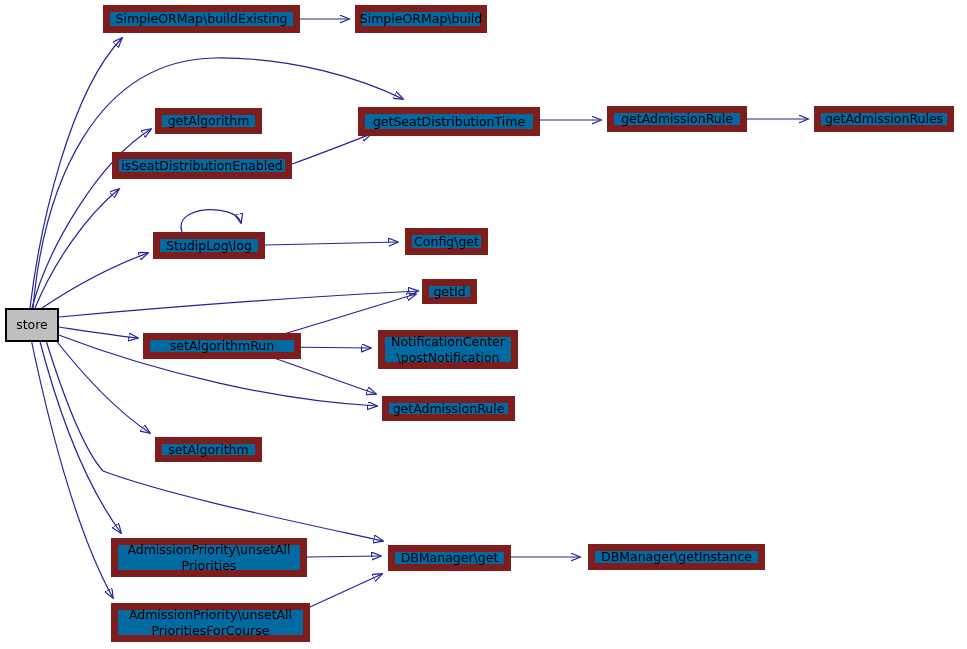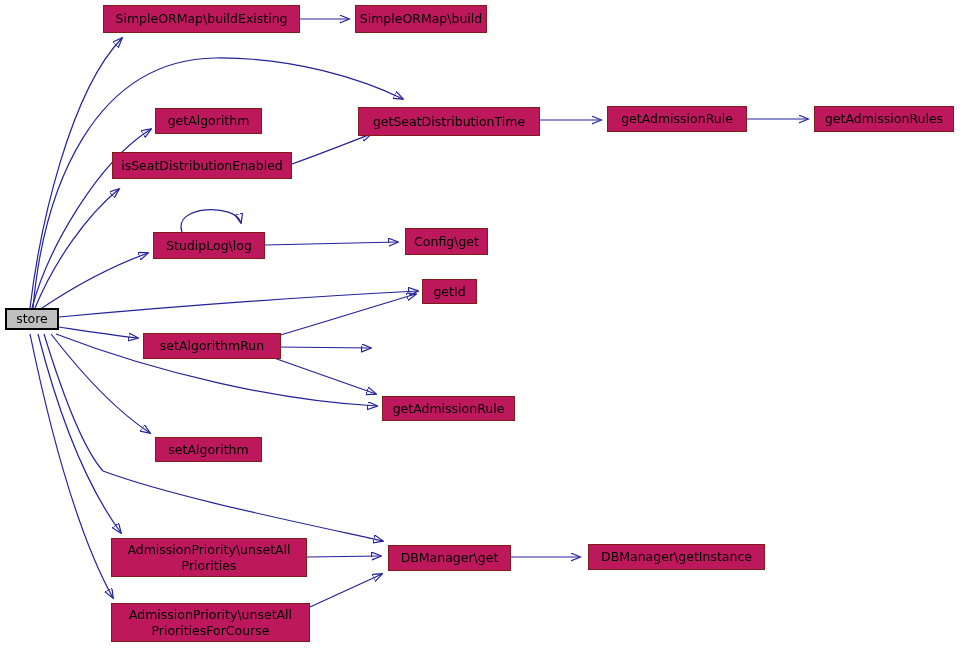--- a/index.html
+++ b/index.html
@@ -10,22 +10,22 @@
     font-family:"DejaVu Sans","Liberation Sans",sans-serif;
     overflow:hidden;
   }
   #edges{position:absolute;left:0;top:0;width:967px;height:649px;}
   #edges path{fill:none;stroke:#22229a;stroke-width:1.2;}
   .node{
     position:absolute;
     box-sizing:border-box;
     display:flex;align-items:center;justify-content:center;
     text-align:center;
-    background:#be185d;
-    border:1px solid #7f1d1d;
+    background:#0369a1;
+    border:7px solid #7f1d1d;
     color:#000000;
     font-size:12.5px;line-height:16px;
     white-space:pre-line;
     z-index:2;
   }
   .node.highlight{
     background:#bfbfbf;
     border:2px solid #000000;
   }
 </style>
@@ -79,24 +79,26 @@
   <div class="node" style="left:814px;top:106px;width:140px;height:26px">getAdmissionRules</div>
 
   <div class="node" style="left:112px;top:152px;width:180px;height:27px">isSeatDistributionEnabled</div>
 
   <div class="node" style="left:153px;top:232px;width:112px;height:27px">StudipLog\log</div>
 
   <div class="node" style="left:405px;top:228px;width:83px;height:27px">Config\get</div>
 
   <div class="node" style="left:422px;top:279px;width:55px;height:25px">getId</div>
 
-  <div class="node highlight" style="left:5px;top:308px;width:54px;height:22px">store</div>
+  <div class="node highlight" style="left:5px;top:308px;width:54px;height:34px">store</div>
 
-  <div class="node" style="left:143px;top:333px;width:138px;height:26px">setAlgorithmRun</div>
+  <div class="node" style="left:143px;top:333px;width:158px;height:26px">setAlgorithmRun</div>
 
+  <div class="node" style="left:378px;top:330px;width:140px;height:39px">NotificationCenter
+\postNotification</div>
 
   <div class="node" style="left:382px;top:396px;width:133px;height:25px">getAdmissionRule</div>
 
   <div class="node" style="left:155px;top:437px;width:107px;height:25px">setAlgorithm</div>
 
   <div class="node" style="left:111px;top:538px;width:196px;height:39px">AdmissionPriority\unsetAll
 Priorities</div>
 
   <div class="node" style="left:388px;top:545px;width:123px;height:26px">DBManager\get</div>
 

